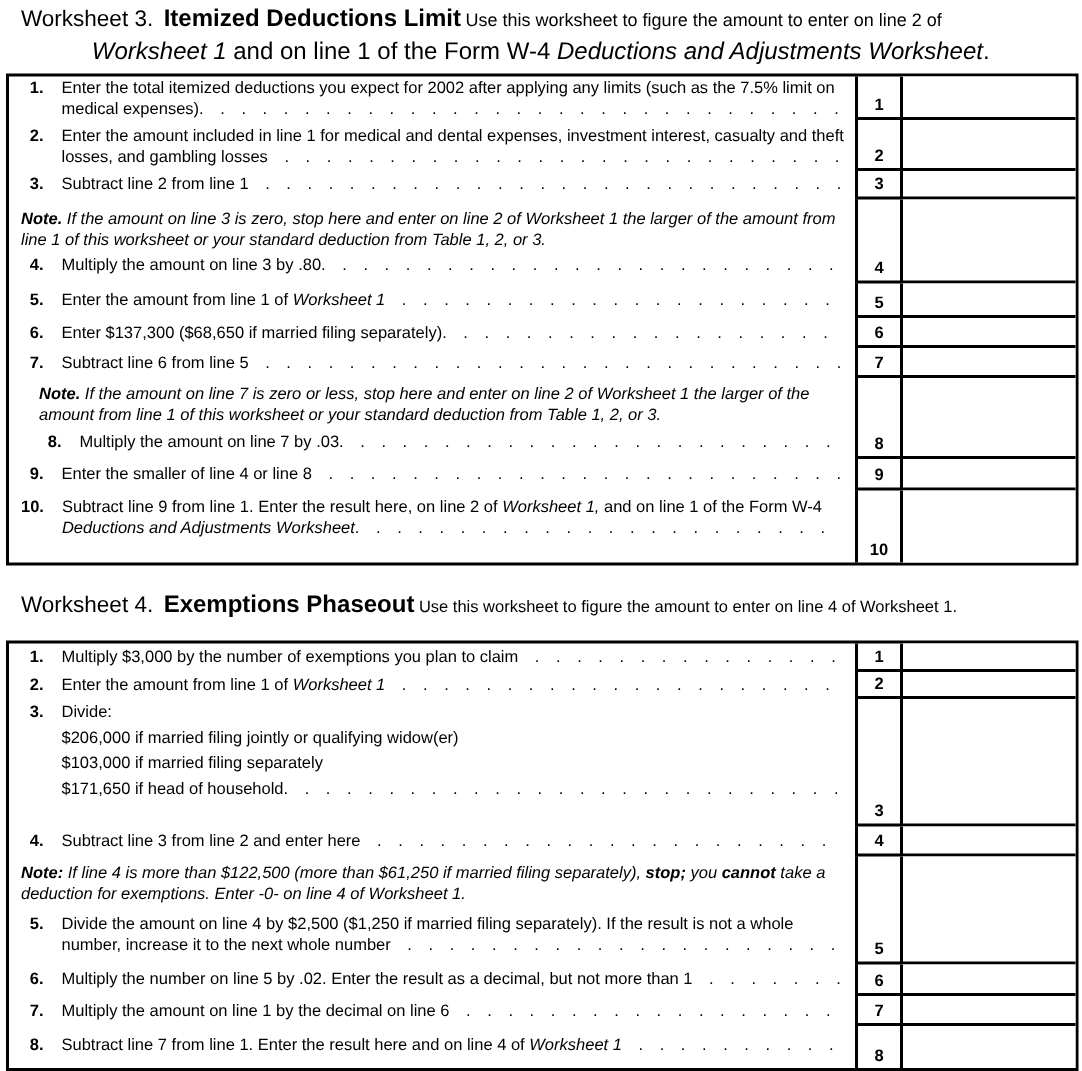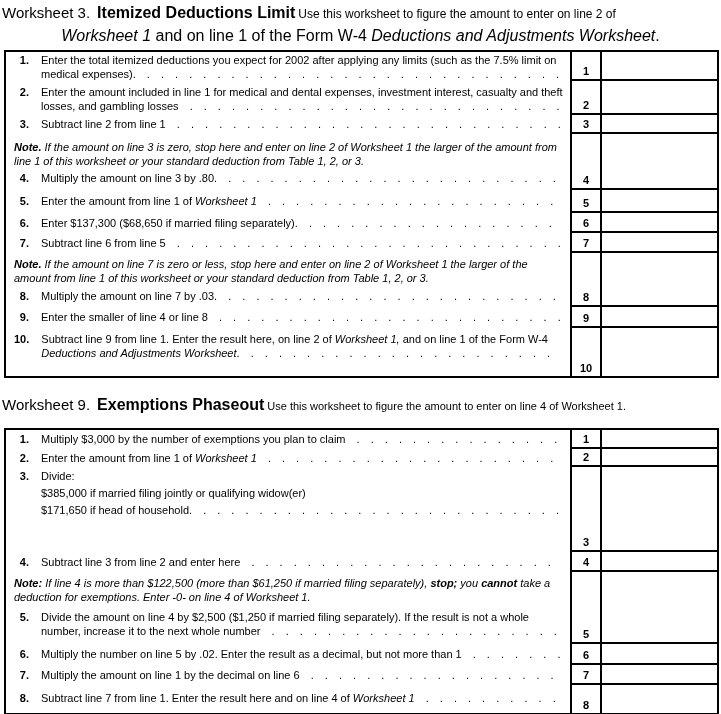--- a/index.html
+++ b/index.html
@@ -3,21 +3,21 @@
 <meta charset="utf-8">
 <style>
   html,body{margin:0;padding:0;background:#fff;}
   body{
     width:721px;height:714px;overflow:hidden;color:#000;
     font-family:"Liberation Sans","DejaVu Sans",sans-serif;
   }
   .page{position:relative;width:721px;height:714px;background:#fff;}
 
   
-  .wsheader{white-space:nowrap;margin:3px 0 0 2px;line-height:19px;}
+  .wsheader{white-space:nowrap;margin:3px 0 0 14px;line-height:19px;}
   .wsheader.ws4h{margin-top:17px;}
   .wslabel{font-size:15px;}
   .wstitle{font-size:16px;font-weight:bold;margin:0 3px 0 7px;}
   .wsintro{font-size:12px;}
   .ws4h .wsintro{font-size:11px;}
   .wssub{font-size:16px;line-height:15px;text-align:center;margin-top:4px;}
 
   
   .wstable{border:2px solid #000;margin:7px 0 0 4px;width:715px;box-sizing:border-box;background:#fff;}
   .wstable.t4{margin-top:12px;}
@@ -116,21 +116,21 @@
       <div class="trow" style="height: 20px;">
         <div class="cell-text">
           <div class="item" style="margin-top: 3px;">
             <span class="inum">7.</span>
             <div class="ibody" style="max-height: 14px;"><span>Subtract line 6 from line 5</span><span class="leader"> . . . . . . . . . . . . . . . . . . . . . . . . . . . . . . . . . . . . . . . . . . . . . . . . . . . . . . . . . . . . . . . . . . . . . . . . . . . . . . . . . . . . . . . . . . . . . . . . . . . . . . . . . . . . . . </span></div>
           </div>
         </div>
         <div class="cell-num">7</div>
         <div class="cell-amt"></div>
       </div>
-      <div class="trow" style="height: 54px;">
+      <div class="trow" style="height: 54px; padding-left: 12px;">
         <div class="cell-text">
           <div class="note" style="margin-top: 4px;"><span class="s-bi">Note.</span><span class="s-i"> If the amount on line 7 is zero or less, stop here and enter on line 2 of Worksheet 1 the larger of the amount from line 1 of this worksheet or your standard deduction from Table 1, 2, or 3.</span></div>
           <div class="item" style="margin-top: 4px;">
             <span class="inum">8.</span>
             <div class="ibody" style="max-height: 14px;"><span>Multiply the amount on line 7 by .03.</span><span class="leader"> . . . . . . . . . . . . . . . . . . . . . . . . . . . . . . . . . . . . . . . . . . . . . . . . . . . . . . . . . . . . . . . . . . . . . . . . . . . . . . . . . . . . . . . . . . . . . . . . . . . . . . . . . . . . . . </span></div>
           </div>
         </div>
         <div class="cell-num">8</div>
         <div class="cell-amt"></div>
       </div>
@@ -150,21 +150,21 @@
             <span class="inum">10.</span>
             <div class="ibody" style="max-height: 28px;"><span>Subtract line 9 from line 1. Enter the result here, on line 2 of </span><span class="s-i">Worksheet 1,</span><span> and on line 1 of the Form W-4 </span><span class="s-i">Deductions and Adjustments Worksheet</span><span>.</span><span class="leader"> . . . . . . . . . . . . . . . . . . . . . . . . . . . . . . . . . . . . . . . . . . . . . . . . . . . . . . . . . . . . . . . . . . . . . . . . . . . . . . . . . . . . . . . . . . . . . . . . . . . . . . . . . . . . . . </span></div>
           </div>
         </div>
         <div class="cell-num">10</div>
         <div class="cell-amt"></div>
       </div>
     </div>
 
   <div class="wsheader ws4h">
-    <span class="wslabel">Worksheet 9.</span><span class="wstitle">Exemptions Phaseout</span><span class="wsintro">Use this worksheet to figure the amount to enter on line 4 of Worksheet 1.</span>
+    <span class="wslabel">Worksheet 4.</span><span class="wstitle">Exemptions Phaseout</span><span class="wsintro">Use this worksheet to figure the amount to enter on line 4 of Worksheet 1.</span>
   </div>
 
   <div class="wstable t4">
       <div class="trow" style="height: 19px;">
         <div class="cell-text">
           <div class="item" style="margin-top: 2px;">
             <span class="inum">1.</span>
             <div class="ibody" style="max-height: 14px;"><span>Multiply $3,000 by the number of exemptions you plan to claim</span><span class="leader"> . . . . . . . . . . . . . . . . . . . . . . . . . . . . . . . . . . . . . . . . . . . . . . . . . . . . . . . . . . . . . . . . . . . . . . . . . . . . . . . . . . . . . . . . . . . . . . . . . . . . . . . . . . . . . . </span></div>
           </div>
         </div>
@@ -180,21 +180,22 @@
         </div>
         <div class="cell-num">2</div>
         <div class="cell-amt"></div>
       </div>
       <div class="trow" style="height: 85px;">
         <div class="cell-text">
           <div class="item" style="margin-top: 2px;">
             <span class="inum">3.</span>
             <div class="ibody" style="max-height: 14px;"><span>Divide:</span></div>
           </div>
-          <div class="sub" style="margin-top: 3px; max-height: 14px;"><span>$385,000 if married filing jointly or qualifying widow(er)</span></div>
+          <div class="sub" style="margin-top: 3px; max-height: 14px;"><span>$206,000 if married filing jointly or qualifying widow(er)</span></div>
+          <div class="sub" style="margin-top: 3px; max-height: 14px;"><span>$103,000 if married filing separately</span></div>
           <div class="sub" style="margin-top: 3px; max-height: 14px;"><span>$171,650 if head of household.</span><span class="leader"> . . . . . . . . . . . . . . . . . . . . . . . . . . . . . . . . . . . . . . . . . . . . . . . . . . . . . . . . . . . . . . . . . . . . . . . . . . . . . . . . . . . . . . . . . . . . . . . . . . . . . . . . . . . . . . </span></div>
         </div>
         <div class="cell-num">3</div>
         <div class="cell-amt"></div>
       </div>
       <div class="trow" style="height: 20px;">
         <div class="cell-text">
           <div class="item" style="margin-top: 3px;">
             <span class="inum">4.</span>
             <div class="ibody" style="max-height: 14px;"><span>Subtract line 3 from line 2 and enter here</span><span class="leader"> . . . . . . . . . . . . . . . . . . . . . . . . . . . . . . . . . . . . . . . . . . . . . . . . . . . . . . . . . . . . . . . . . . . . . . . . . . . . . . . . . . . . . . . . . . . . . . . . . . . . . . . . . . . . . . </span></div>

